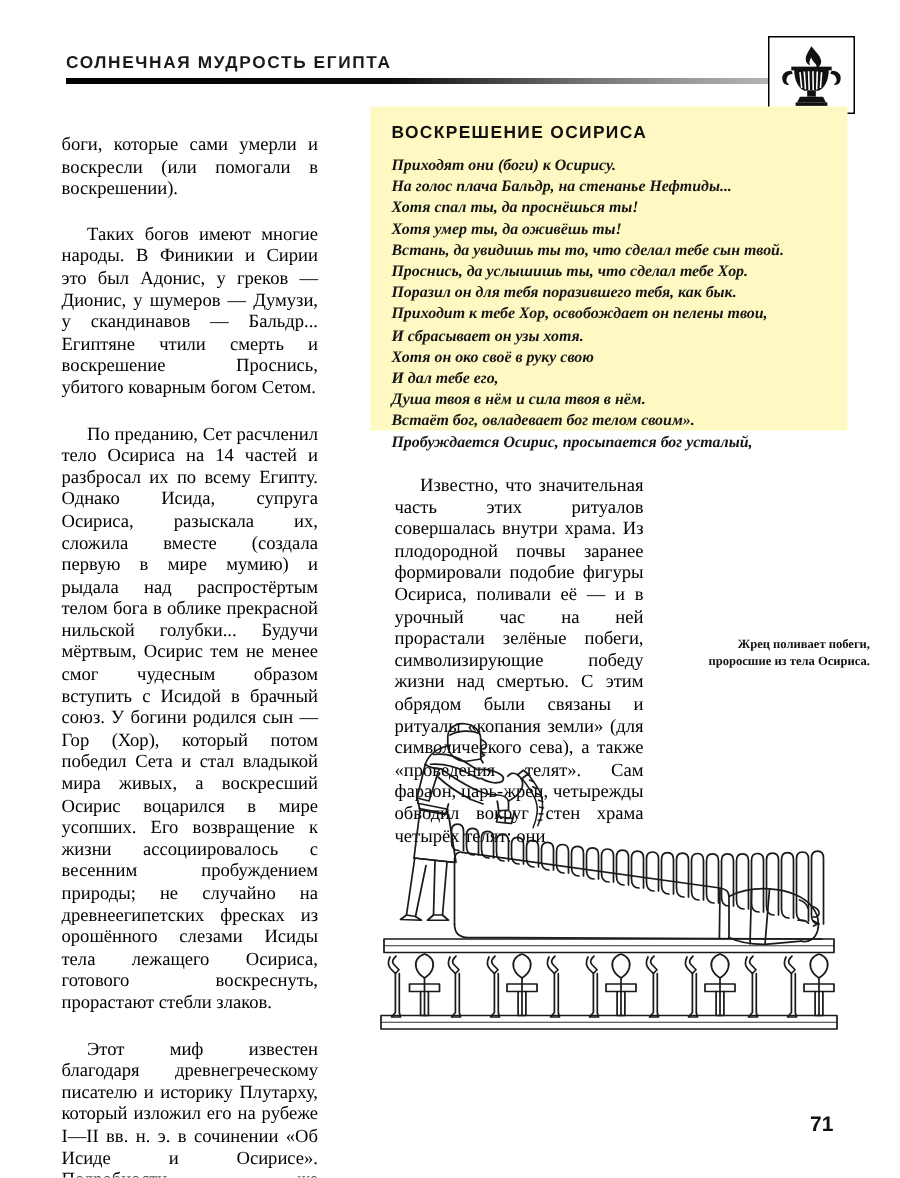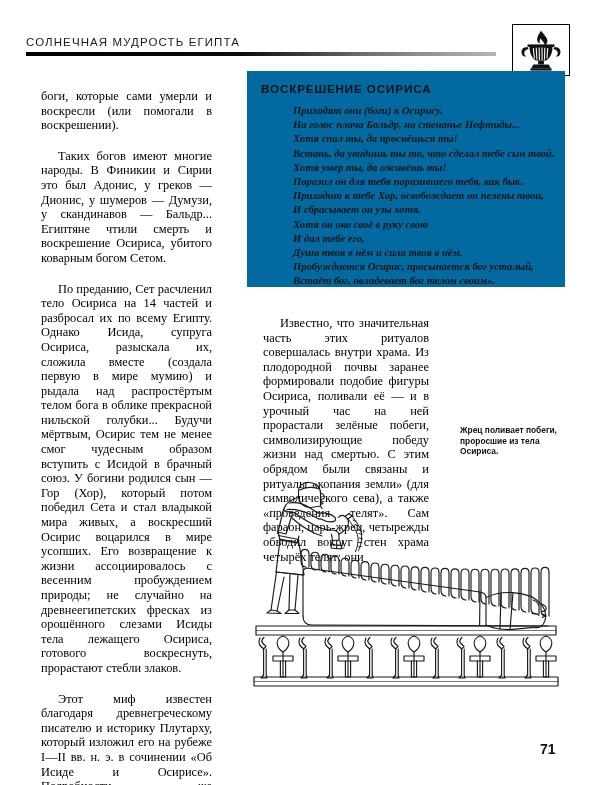--- a/index.html
+++ b/index.html
@@ -12,23 +12,24 @@
     height: 785px;
     position: relative;
     font-family: "Liberation Serif", "DejaVu Serif", serif;
     color: #000000;
     overflow: hidden;
   }
 
   
   #running-head {
     position: absolute;
-    left: 26px;
+    left: 44px;
     top: 36px;
     width: 470px;
+    font-weight: bold;
   }
   #running-head .rh-title {
     font-family: "Liberation Sans", "DejaVu Sans", sans-serif;
     font-size: 11.5px;
     letter-spacing: 1.1px;
     color: #1a1a1a;
     white-space: nowrap;
   }
   #running-head .rh-rule {
     margin-top: 4px;
@@ -73,54 +74,54 @@
   }
   .col p.noindent { text-indent: 0; }
 
   
   #osiris-box {
     position: absolute;
     left: 247px;
     top: 71px;
     width: 318px;
     height: 216px;
-    background: #0369a1;
+    background: #fef9c3;
     box-sizing: border-box;
     padding: 11px 14px 10px 14px;
   }
   #osiris-box .box-title {
     font-family: "Liberation Sans", "DejaVu Sans", sans-serif;
     font-weight: bold;
     font-size: 11.6px;
     letter-spacing: 0.9px;
     color: #111;
     margin-bottom: 9px;
   }
   #osiris-box .verse {
     font-family: "Liberation Serif", "DejaVu Serif", serif;
     font-style: italic;
     font-weight: bold;
     font-size: 10.6px;
     line-height: 14.2px;
     color: #151515;
-    margin-left: 32px;
   }
   #osiris-box .verse div { white-space: nowrap; }
 
   
   #figure-caption {
     position: absolute;
     left: 460px;
     top: 425px;
     width: 120px;
-    font-family: Liberation Sans, sans-serif;
+    font-family: Liberation Serif, serif;
     font-size: 8.4px;
     font-weight: bold;
     line-height: 10.6px;
     color: #111;
+    text-align: right;
   }
 
   
   #illustration {
     position: absolute;
     left: 248px;
     top: 470px;
     width: 330px;
     height: 245px;
   }
@@ -168,41 +169,42 @@
     <path d="M43 23 C48 23 50 26 49 30 C48.4 32.4 46.4 33.4 44.4 32.6 C46.2 31.6 46.8 30 46.2 28.2 C45.6 26.4 44.2 25.4 42 25.2 Z" fill="#111"></path>
 
     <rect x="26" y="37" width="6" height="4" fill="#111"></rect>
     <path d="M21 41 L37 41 L39 45 L19 45 Z" fill="#111"></path>
     <rect x="18" y="45" width="22" height="2.4" fill="#111"></rect>
   </svg>
 </div>
 
 <div class="col" id="col-left">
   <p class="noindent">боги, которые сами умерли и воскресли (или помогали в воскрешении).</p>
-  <p>Таких богов имеют многие народы. В Финикии и Сирии это был Адонис, у греков — Дионис, у шумеров — Думузи, у скандинавов — Бальдр... Египтяне чтили смерть и воскрешение Осириса, убитого коварным богом Сетом.</p>
+  <p>Таких богов имеют многие народы. В Финикии и Сирии это был Адонис, у греков — Дионис, у шумеров — Думузи, у скандинавов — Бальдр... Египтяне чтили смерть и воскрешение Проснись, убитого коварным богом Сетом.</p>
   <p>По преданию, Сет расчленил тело Осириса на 14 частей и разбросал их по всему Египту. Однако Исида, супруга Осириса, разыскала их, сложила вместе (создала первую в мире мумию) и рыдала над распростёртым телом бога в облике прекрасной нильской голубки... Будучи мёртвым, Осирис тем не менее смог чудесным образом вступить с Исидой в брачный союз. У богини родился сын — Гор (Хор), который потом победил Сета и стал владыкой мира живых, а воскресший Осирис воцарился в мире усопших. Его возвращение к жизни ассоциировалось с весенним пробуждением природы; не случайно на древнеегипетских фресках из орошённого слезами Исиды тела лежащего Осириса, готового воскреснуть, прорастают стебли злаков.</p>
   <p>Этот миф известен благодаря древнегреческому писателю и историку Плутарху, который изложил его на рубеже I—II вв. н. э. в сочинении «Об Исиде и Осирисе». Подробности же мистериального ритуала считались сокровенным знанием, доступным лишь посвящённым. Геродот, например, впервые поведавший грекам о египетских мистериях, не назвал даже имени бога, которому они были посвящены (хотя знал детали ритуала). Возможно, эта закрытость и стала причиной того, что до сих пор не обнаружено действительно древних свидетельств о таинствах Исиды и Осириса; есть даже точка зрения, что эти таинства оформились под влиянием греческой культуры (а не наоборот). Тем не менее ритуалы, посвящённые Осирису, существовали уже во времена Древнего Царства.</p>
 </div>
 
 <div id="osiris-box">
   <div class="box-title">ВОСКРЕШЕНИЕ  ОСИРИСА</div>
   <div class="verse">
     <div>Приходят они (боги)  к Осирису.</div>
     <div>На голос плача Бальдр, на стенанье Нефтиды...</div>
     <div>Хотя спал ты, да проснёшься ты!</div>
+    <div>Хотя умер ты, да оживёшь ты!</div>
     <div>Встань, да увидишь ты то, что сделал тебе сын твой.</div>
-    <div>Хотя умер ты, да оживёшь ты!</div>
+    <div>Проснись, да услышишь ты, что сделал тебе Хор.</div>
     <div>Поразил он для тебя поразившего тебя, как бык.</div>
     <div>Приходит к тебе Хор, освобождает он пелены твои,</div>
     <div>И сбрасывает он узы хотя.</div>
     <div>Хотя он око своё в руку свою</div>
     <div>И дал тебе его,</div>
     <div>Душа твоя в нём и сила твоя в нём.</div>
+    <div>Встаёт бог, овладевает бог телом своим».</div>
     <div>Пробуждается Осирис, просыпается бог усталый,</div>
-    <div>Встаёт бог, овладевает бог телом своим».</div>
   </div>
 </div>
 
 <div class="col" id="col-right-lower">
   <p>Известно, что значительная часть этих ритуалов совершалась внутри храма. Из плодородной почвы заранее формировали подобие фигуры Осириса, поливали её — и в урочный час на ней прорастали зелёные побеги, символизирующие победу жизни над смертью. С этим обрядом были связаны и ритуалы «копания земли» (для символического сева), а также «проведения телят». Сам фараон, царь-жрец, четырежды обводил вокруг стен храма четырёх телят: они</p>
 </div>
 
 <div id="figure-caption">Жрец поливает побеги, проросшие из тела Осириса.</div>
 
 <div id="illustration">

